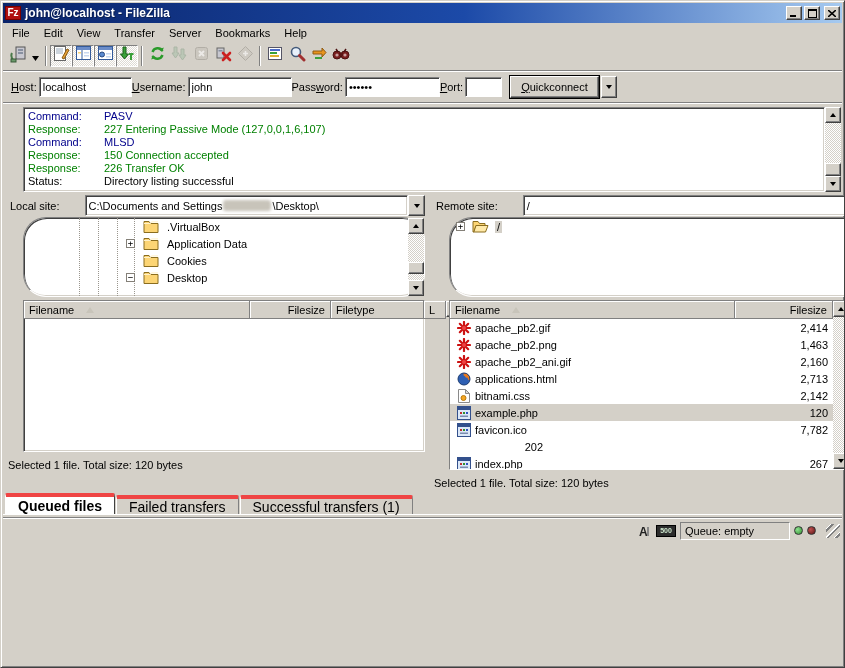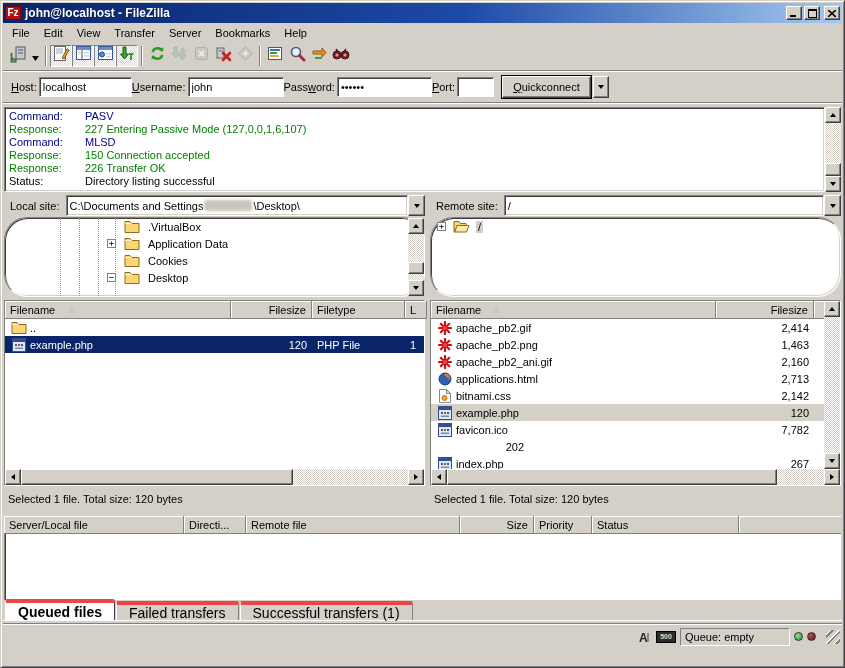--- a/index.html
+++ b/index.html
@@ -41,21 +41,21 @@
   .qcbtn{height:22px;padding:0 10px;font-size:11px;background:#d4d0c8;
     border-top:1px solid #fff;border-left:1px solid #fff;border-right:1px solid #404040;border-bottom:1px solid #404040;
     box-shadow:inset -1px -1px 0 #808080, 0 0 0 1px #000;margin-left:8px;}
   .qcbtn u, .qc-label u{text-decoration:underline;}
   .dropbtn{width:16px;height:22px;background:#d4d0c8;border-top:1px solid #fff;border-left:1px solid #fff;
     border-right:1px solid #404040;border-bottom:1px solid #404040;box-shadow:inset -1px -1px 0 #808080;
     display:flex;align-items:center;justify-content:center;margin-left:2px;}
   
   .inset{background:#fff;border-top:1px solid #808080;border-left:1px solid #808080;
     border-bottom:1px solid #fff;border-right:1px solid #fff;
-    box-shadow:inset 1px 1px 0 #404040, inset -1px -1px 0 #d4d0c8;}
+    box-shadow:inset 1px 1px 0 #404040, inset -1px -1px 0 #d4d0c8;margin-left:19px;}
   
   .logwrap{height:85px;margin:2px 1px 0 1px;display:flex;flex:0 0 auto;}
   .log{flex:1;padding:2px 0 0 4px;overflow:hidden;}
   .logline{font-size:11px;line-height:13px;display:flex;white-space:nowrap;}
   .logline .ll{width:76px;flex:0 0 auto;}
   
   .vsb{width:16px;flex:0 0 auto;display:flex;flex-direction:column;
     background:repeating-conic-gradient(#ffffff 0% 25%,#d4d0c8 0% 50%);background-size:2px 2px;}
   .hsb{height:16px;flex:0 0 auto;display:flex;
     background:repeating-conic-gradient(#ffffff 0% 25%,#d4d0c8 0% 50%);background-size:2px 2px;}
@@ -81,21 +81,21 @@
   .redact{display:inline-block;width:48px;height:11px;background:#c8c4ba;border-radius:3px;filter:blur(1.5px);margin:0 1px;vertical-align:middle;}
   .treepanel{height:80px;display:flex;flex:0 0 auto;border-radius:23px;}
   .tree{flex:1;position:relative;overflow:hidden;}
   .guide{position:absolute;top:0;bottom:0;border-left:1px dotted #9a968e;}
   .trow{height:17px;display:flex;align-items:center;font-size:11px;position:relative;}
   .expander{width:9px;height:9px;background:#fff;border:1px solid #848078;position:relative;flex:0 0 auto;
     display:flex;align-items:center;justify-content:center;font-size:9px;line-height:1;font-family:"DejaVu Sans Mono",monospace;}
   .tlabel{margin-left:3px;padding:0 2px;white-space:nowrap;}
   .tlabel.sel{background:#d4d0c8;}
   
-  .listpanel{margin-top:3px;flex:0 0 auto;display:flex;flex-direction:column;}
+  .listpanel{margin-top:3px;flex:0 0 auto;display:flex;flex-direction:row;}
   .lheader{height:18px;display:flex;flex:0 0 auto;background:#d4d0c8;}
   .hcell{height:18px;background:#d4d0c8;border-right:1px solid #808080;border-bottom:1px solid #808080;
     box-shadow:inset 1px 1px 0 #fff;font-size:11px;display:flex;align-items:center;padding:0 5px;white-space:nowrap;overflow:hidden;flex:0 0 auto;}
   .hcell.right{justify-content:flex-end;}
   .hfill{flex:1;border-bottom:1px solid #808080;box-shadow:inset 1px 1px 0 #fff;}
   .sortarrow{width:0;height:0;border-left:4px solid transparent;border-right:4px solid transparent;
     border-bottom:6px solid #c8c4ba;margin-left:12px;}
   .rows{background:#fff;overflow:hidden;}
   .frow{height:17px;display:flex;align-items:center;font-size:11px;white-space:nowrap;}
   .frow .cell{padding:0 5px;display:flex;align-items:center;overflow:hidden;flex:0 0 auto;height:17px;}
@@ -278,21 +278,21 @@
           </svg></span>
       </div>
     </div>
 
   <div class="divgroove"></div>
 
   <div class="quickconnect" id="quickconnect">
       <span class="qc-label"><u>H</u>ost:</span>
       <input class="field" type="text" value="localhost" style="width: 93px;">
       <span class="qc-label"><u>U</u>sername:</span>
-      <input class="field" type="text" value="john" style="width: 96px;">
+      <input class="field" type="text" value="john" style="width: 104px;">
       <span class="qc-label">Pass<u>w</u>ord:</span>
       <input class="field" type="text" value="••••••" style="width: 95px;">
       <span class="qc-label"><u>P</u>ort:</span>
       <input class="field" type="text" style="width: 37px;">
       <button class="qcbtn"><u>Q</u>uickconnect</button>
       <div class="dropbtn">
         <div class="tri-d"></div>
       </div>
     </div>
 
@@ -691,32 +691,20 @@
           <div style="flex:1"></div>
           <div class="sbtn">
               <div class="tri-r"></div>
             </div>
         </div>
       </div>
       <div class="statusrow">Selected 1 file. Total size: 120 bytes</div>
     </div>
   </div>
 
-  <div class="queue">
-    <div class="lheader" id="queue-header">
-        <div class="hcell" style="width: 180px;">Server/Local file</div>
-        <div class="hcell" style="width: 62px;">Directi...</div>
-        <div class="hcell" style="width: 214px;">Remote file</div>
-        <div class="hcell right" style="width: 74px;">Size</div>
-        <div class="hcell" style="width: 58px;">Priority</div>
-        <div class="hcell" style="width: 147px;">Status</div>
-        <div class="hfill"></div>
-      </div>
-    <div class="qbody"></div>
-  </div>
 
   <div class="tabs" id="tabs">
       <div class="tab active">Queued files</div>
       <div class="tab">Failed transfers</div>
       <div class="tab">Successful transfers (1)</div>
     </div>
 
   <div class="statusbar">
     <div class="sb-icon">
       <svg width="14" height="14">

